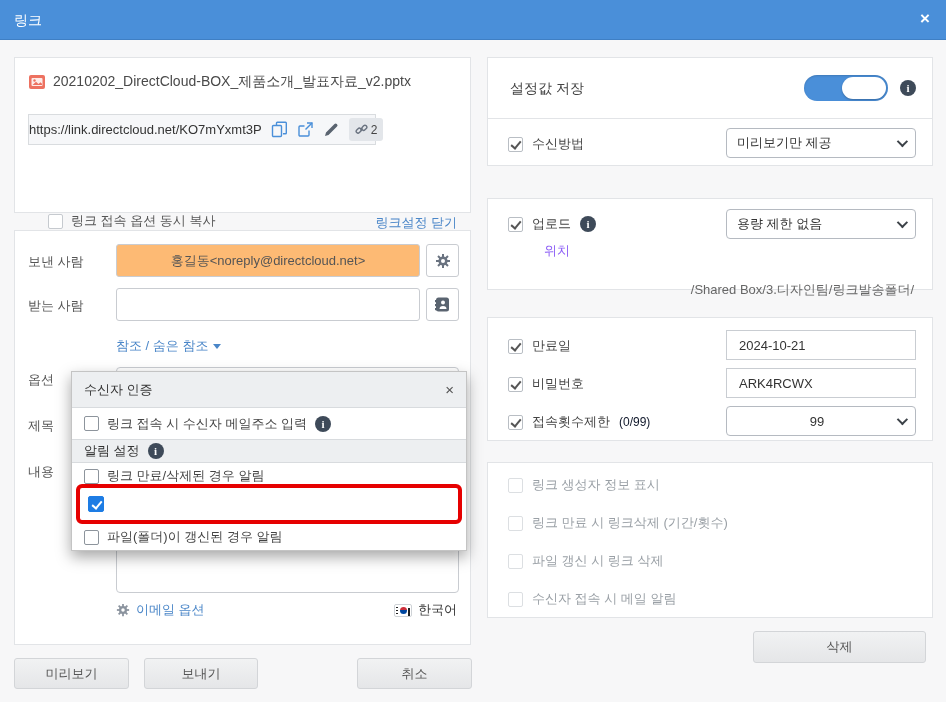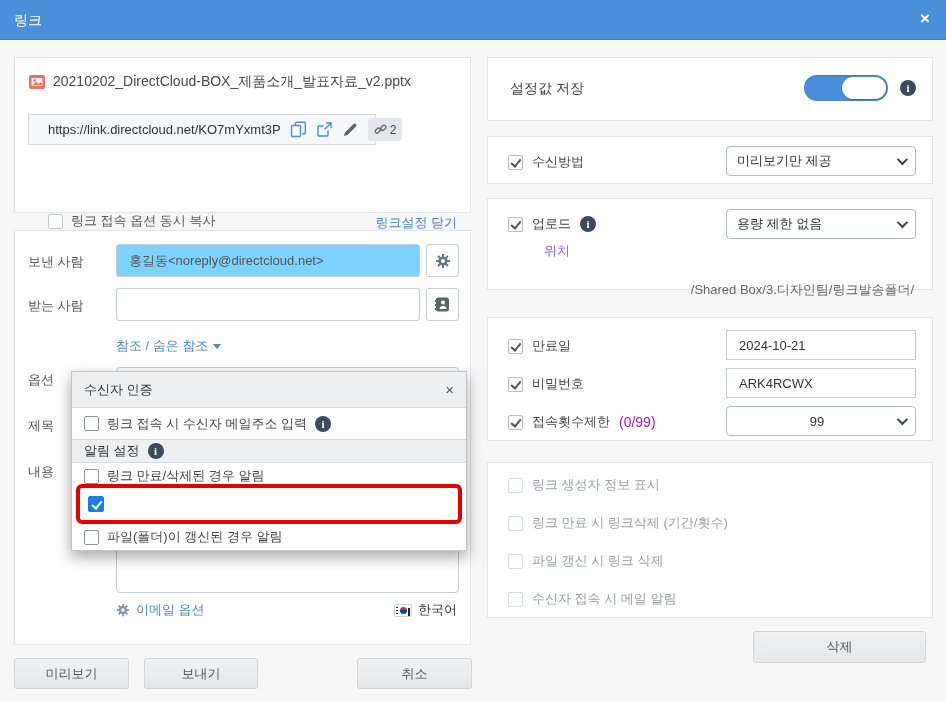--- a/index.html
+++ b/index.html
@@ -34,33 +34,33 @@
   .btn { background:linear-gradient(#f1f2f3,#e5e6e8); border:1px solid #d3d5d8; border-radius:3px; color:#555; font-size:13px; font-family:inherit; cursor:pointer; }
 
   .bluelink { color:#4a86c8; font-size:13px; cursor:pointer; text-decoration:none; }
 
   .rowflex { display:flex; align-items:center; gap:8px; }
 
   
   #linkcard { left:14px; top:57px; width:457px; height:156px; }
   .filerow { position:absolute; left:13px; top:15px; display:flex; align-items:center; gap:7px; }
   .filename { font-size:14px; color:#4a4a4a; }
-  .urlbar { position:absolute; left:13px; top:56px; width:348px; height:31px; background:#f6f7f9; border:1px solid #d9dcdf; display:flex; align-items:center; padding:0 19px; gap:9px; }
+  .urlbar { position:absolute; left:13px; top:56px; width:348px; height:31px; background:#f6f7f9; border:1px solid #d9dcdf; display:flex; align-items:center; padding:0 0; gap:9px; }
   .urlbar .url { flex:1; font-size:13px; color:#333; }
   .badge { background:#e3e6ea; border-radius:3px; height:23px; display:flex; align-items:center; gap:3px; padding:0 6px; font-size:12px; color:#444; cursor:pointer; }
   .lc-row1 { position:absolute; left:13px; top:154px;margin-left:20px; }
   .lc-row2 { position:absolute; left:13px; top:183px; }
   .lc-close { position:absolute; right:13px; top:156px; }
   .lc-label { font-size:13px; color:#555; }
 
   
   #mailcard { left:14px; top:230px; width:457px; height:415px; }
   .f-label { position:absolute; left:13px; font-size:13px; color:#555; }
   .f-input { position:absolute; left:101px; width:304px; height:33px; border:1px solid #c9ccd1; border-radius:3px; background:#fff; font-size:13px; color:#555; padding:0 12px; font-family:inherit; }
-  .f-input.ro { background:#7dd3fc; }
+  .f-input.ro { background:#fdba74;text-align:center; }
   .sqbtn { position:absolute; left:411px; width:33px; height:33px; background:#fff; border:1px solid #c9ccd1; border-radius:3px; display:flex; align-items:center; justify-content:center; cursor:pointer; }
   .cc { position:absolute; left:101px; top:106px; display:flex; align-items:center; gap:5px; }
   .tri { width:0; height:0; border-left:4px solid transparent; border-right:4px solid transparent; border-top:5px solid #4a86c8; }
   .ghost-select { position:absolute; left:101px; top:136px; width:343px; height:30px; border:1px solid #c9ccd1; border-radius:4px; background:#fff; }
   .bodybox { position:absolute; left:101px; top:225px; width:343px; height:137px; border:1px solid #c9ccd1; border-radius:4px; background:#fff; }
   .emailopt { position:absolute; left:101px; top:370px; display:flex; align-items:center; gap:6px; }
   .lang { position:absolute; right:13px; top:370px; display:flex; align-items:center; gap:6px; font-size:13px; color:#333; }
   .flag { width:18px; height:13px; background:#fff; border:1px solid #cfd3d7; border-radius:2px; position:relative; }
   .flag::before { content:""; position:absolute; left:5px; top:2px; width:7px; height:7px; border-radius:50%; background:linear-gradient(#cd2e3a 50%, #0047a0 50%); }
   .flag::after { content:""; position:absolute; left:1px; top:2px; width:2px; height:8px; background:repeating-linear-gradient(#222 0 1px, transparent 1px 3px); box-shadow:12px 1px 0 #222; }
@@ -78,36 +78,36 @@
   .pp-r4 { position:absolute; left:0; right:0; top:152px; height:26px; }
 
   
   #btn-preview { left:14px; top:658px; width:115px; height:31px; }
   #btn-send    { left:144px; top:658px; width:114px; height:31px; }
   #btn-cancel  { left:357px; top:658px; width:115px; height:31px; }
   #btn-delete  { left:753px; top:631px; width:173px; height:32px; }
 
   
   .rcard { left:487px; width:446px; }
-  #cardA { top:57px; height:64px; }
+  #cardA { top:57px; height:76px; }
   #cardA .lbl { position:absolute; left:22px; top:22px; font-size:14px; color:#444; }
   .toggle { position:absolute; left:316px; top:17px; width:84px; height:26px; border-radius:13px; background:#4a8fd9; cursor:pointer; box-shadow:inset 0 1px 2px rgba(0,0,0,.15); }
   .knob { position:absolute; right:2px; top:2px; width:44px; height:22px; border-radius:11px; background:#fff; box-shadow:0 1px 2px rgba(0,0,0,.25); }
   #cardA .info { position:absolute; left:412px; top:22px; }
 
-  #cardB { top:136px; height:48px;padding-left:24px; }
+  #cardB { top:118px; height:48px;padding-left:24px; }
   #cardC { top:198px; height:92px; }
   #cardD { top:317px; height:124px; }
   #cardE { top:462px; height:156px; }
   .r-row { position:absolute; left:20px; display:flex; align-items:center; gap:9px; font-size:13px; color:#444; }
   .r-field { position:absolute; left:238px; width:190px; }
   .loc-lbl { position:absolute; left:56px; top:43px; font-size:13px; color:#8b5cf6; }
   .loc-val { position:absolute; right:18px; top:58px; font-size:13px; color:#666;margin-top:24px; }
   .dim { color:#9aa0a6; }
-  .cnt { font-size:14px; color:#a21caf; }
+  .cnt { font-size:12px; color:#0f172a; }
   .center { text-align:center; justify-content:center; }
 
   svg { display:block; }
 </style>
 </head>
 <body>
 
 <div class="titlebar">
   <span class="ttl">링크</span>
   <span class="x">×</span>

